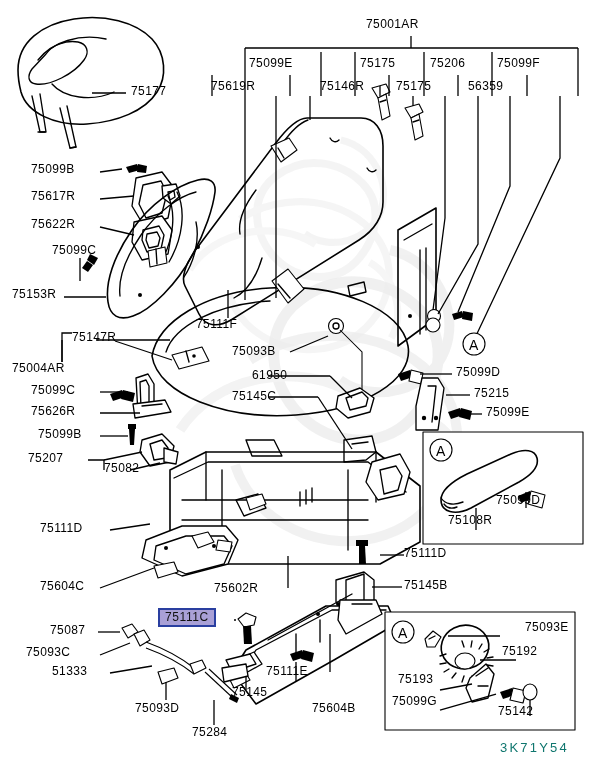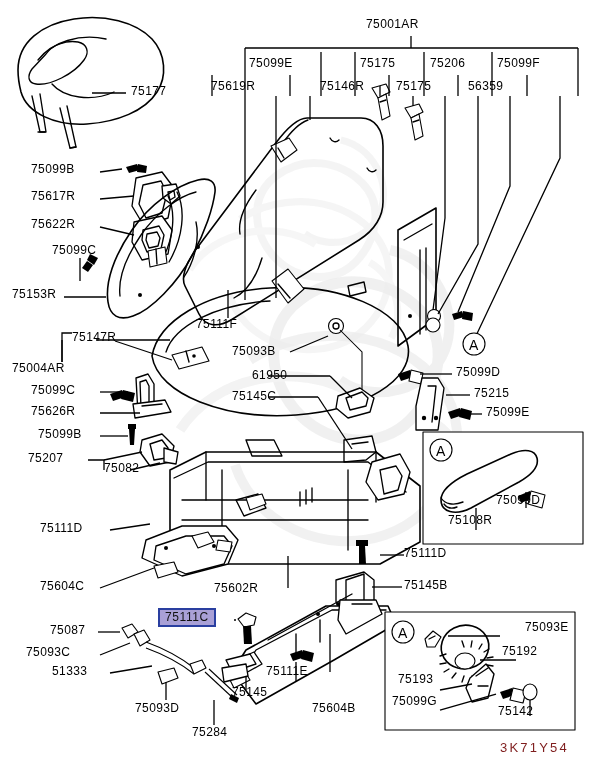--- a/index.html
+++ b/index.html
@@ -30,21 +30,21 @@
     border:2px solid #2a3fa0;
     color:#111111;
     padding:1px 5px 2px 5px;
     letter-spacing:0.6px;
   }
   .code{
     position:absolute;
     font-family:"Liberation Sans","DejaVu Sans",sans-serif;
     font-size:13px;
     letter-spacing:2.2px;
-    color:#7f1d1d;
+    color:#0f766e;
     white-space:nowrap;
     text-align:right;
   }
   .cA{
     position:absolute;
     font-family:"Liberation Sans","DejaVu Sans",sans-serif;
     font-size:14px;
     color:#000;
   }
 </style>

